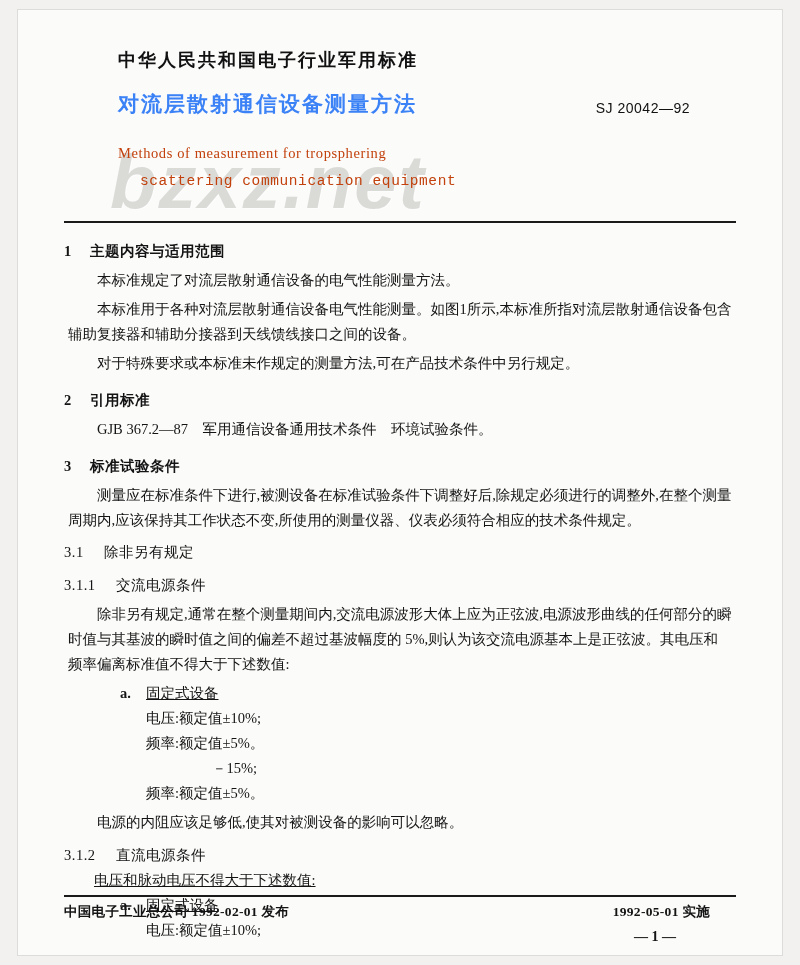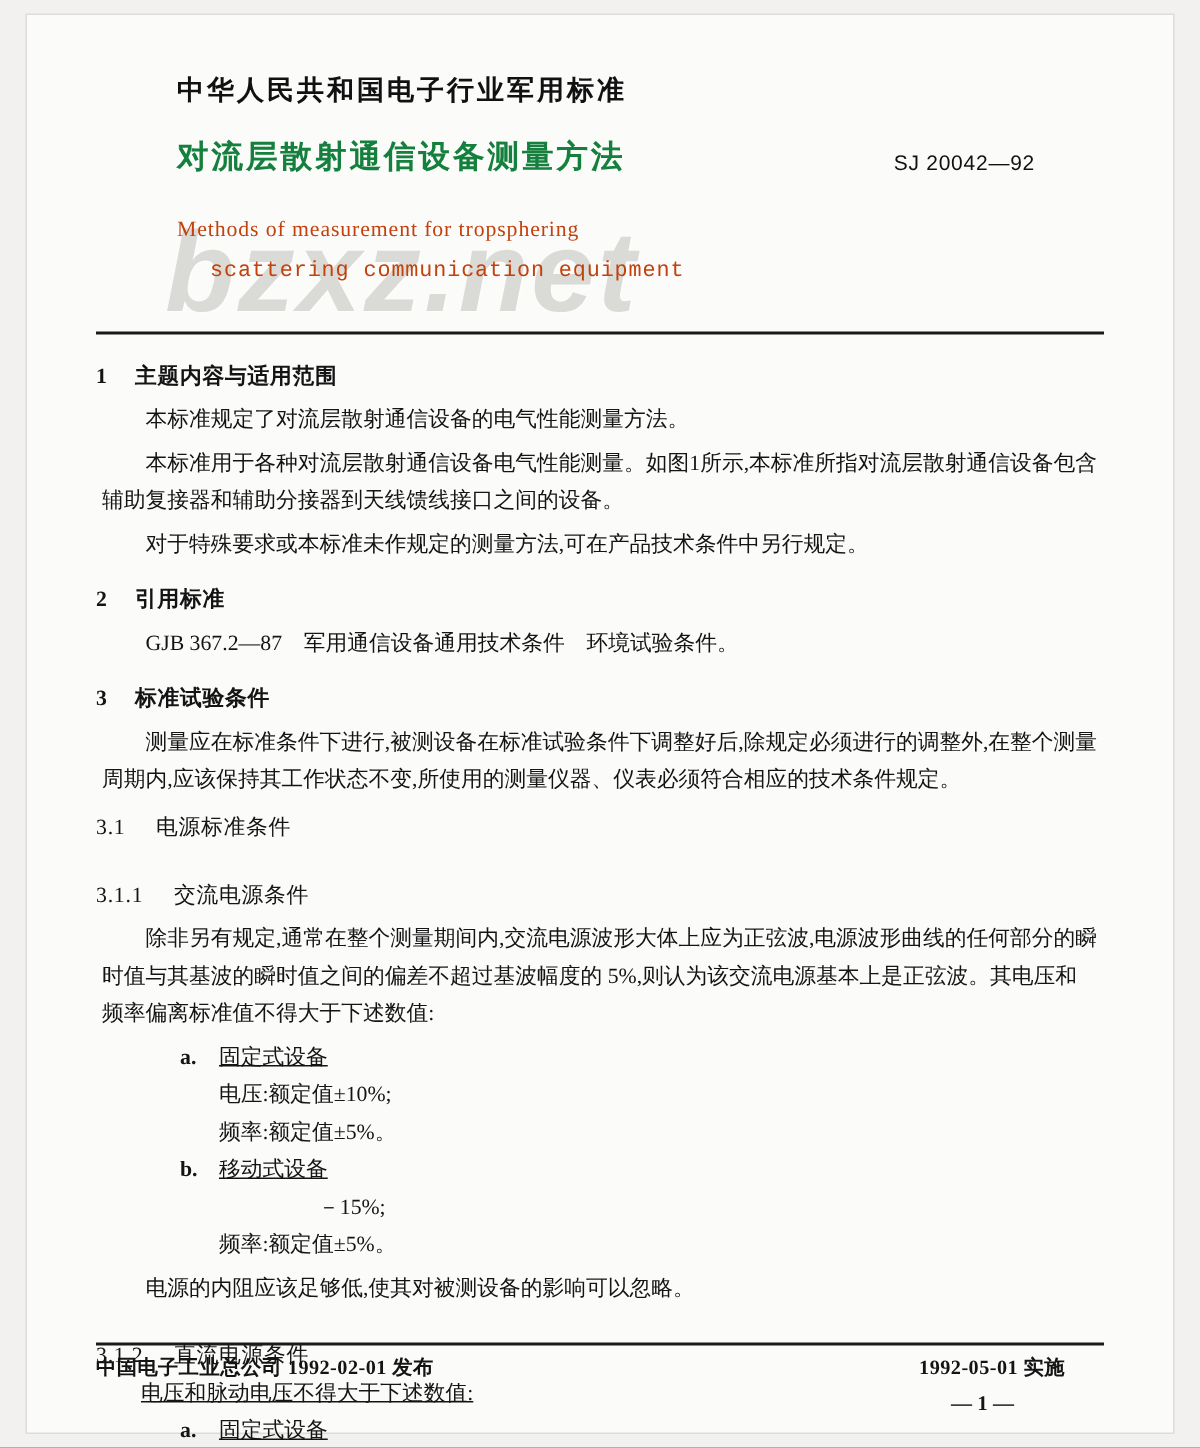--- a/index.html
+++ b/index.html
@@ -47,21 +47,21 @@
   .title-row {
     position: relative;
     margin-top: 18px;
     padding-left: 54px;
   }
   .hdr-title2 {
     display: inline-block;
     font-size: 21px;
     font-weight: bold;
     letter-spacing: 2px;
-    color: #15803d;
+    color: #3b82f6;
   }
   .std-code {
     position: absolute;
     right: 46px;
     bottom: 2px;
     font-size: 14px;
     letter-spacing: 0.5px;
     color: #111;
     font-family: "Liberation Sans", sans-serif;
   }
@@ -103,21 +103,20 @@
   .sub-h {
     margin-top: 8px;
     letter-spacing: 0.5px;
   }
   .sub-h .num {
     display: inline-block;
     width: 40px;
   }
   .sub-h .num.wide {
     width: 52px;
-    margin-top: 12px;
   }
   .p { text-indent: 2em; margin: 4px; font-family: Liberation Serif, serif; }
   .indent1 { padding-left: 30px; text-decoration: underline; }
   .indent2 { padding-left: 56px; text-decoration: underline; }
   .indent3 { padding-left: 82px; }
   .item-lbl {
     display: inline-block;
     width: 26px;
     font-weight: bold;
     font-family: "Liberation Serif", serif;
@@ -215,37 +214,34 @@
           <span class="num">2</span><span>引用标准</span>
         </div>
         <p class="p">GJB 367.2—87　军用通信设备通用技术条件　环境试验条件。</p>
 
         <div class="sec-h">
           <span class="num">3</span><span>标准试验条件</span>
         </div>
         <p class="p">测量应在标准条件下进行,被测设备在标准试验条件下调整好后,除规定必须进行的调整外,在整个测量周期内,应该保持其工作状态不变,所使用的测量仪器、仪表必须符合相应的技术条件规定。</p>
 
         <div class="sub-h">
-          <span class="num">3.1</span><span>电源标准条件</span>
+          <span class="num">3.1</span><span>除非另有规定</span>
         </div>
 
         <div class="sub-h">
           <span class="num wide">3.1.1</span><span>交流电源条件</span>
         </div>
         <p class="p">除非另有规定,通常在整个测量期间内,交流电源波形大体上应为正弦波,电源波形曲线的任何部分的瞬时值与其基波的瞬时值之间的偏差不超过基波幅度的 5%,则认为该交流电源基本上是正弦波。其电压和频率偏离标准值不得大于下述数值:</p>
 
         <div class="indent2">
           <span class="item-lbl">a.</span><span>固定式设备</span>
         </div>
         <div class="indent3">电压:额定值±10%;</div>
         <div class="indent3">频率:额定值±5%。</div>
 
-        <div class="indent2">
-          <span class="item-lbl">b.</span><span>移动式设备</span>
-        </div>
         <div class="indent3" style="padding-left:148px">－15%;</div>
         <div class="indent3">频率:额定值±5%。</div>
 
         <p class="p">电源的内阻应该足够低,使其对被测设备的影响可以忽略。</p>
 
         <div class="sub-h">
           <span class="num wide">3.1.2</span><span>直流电源条件</span>
         </div>
         <div class="indent1">电压和脉动电压不得大于下述数值:</div>
 

